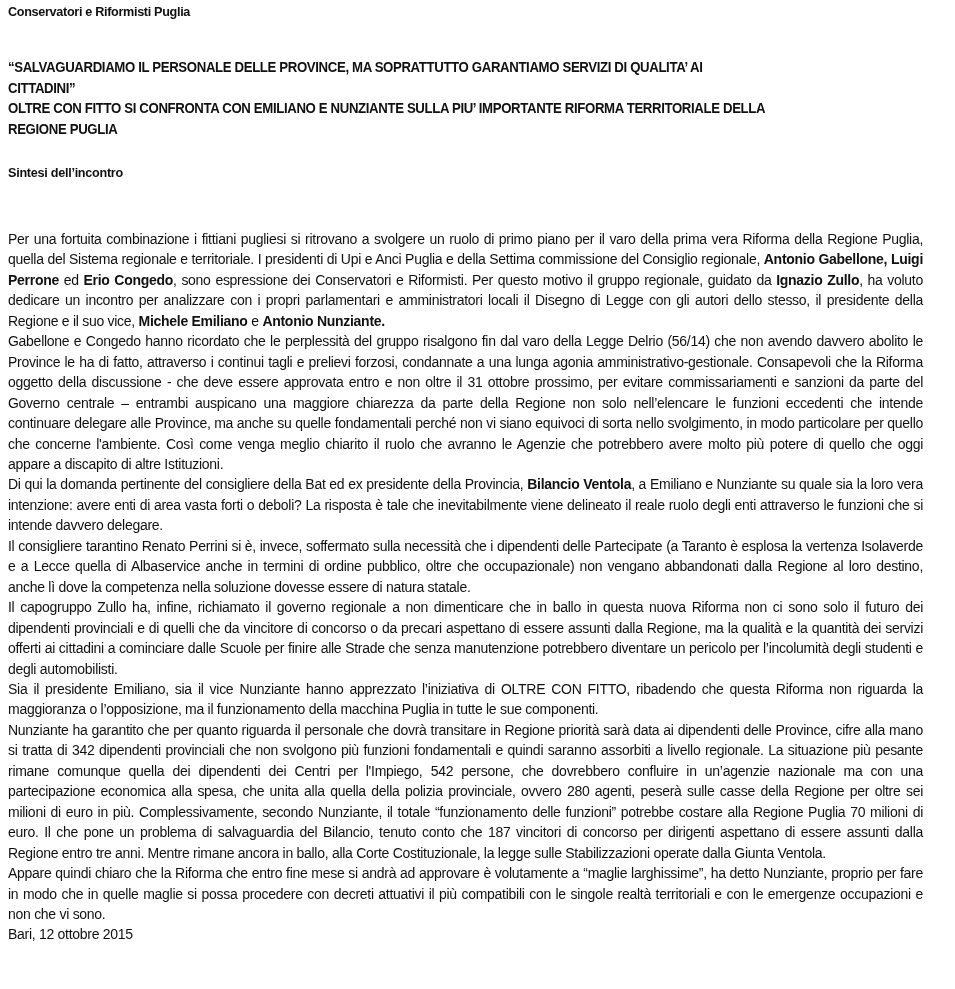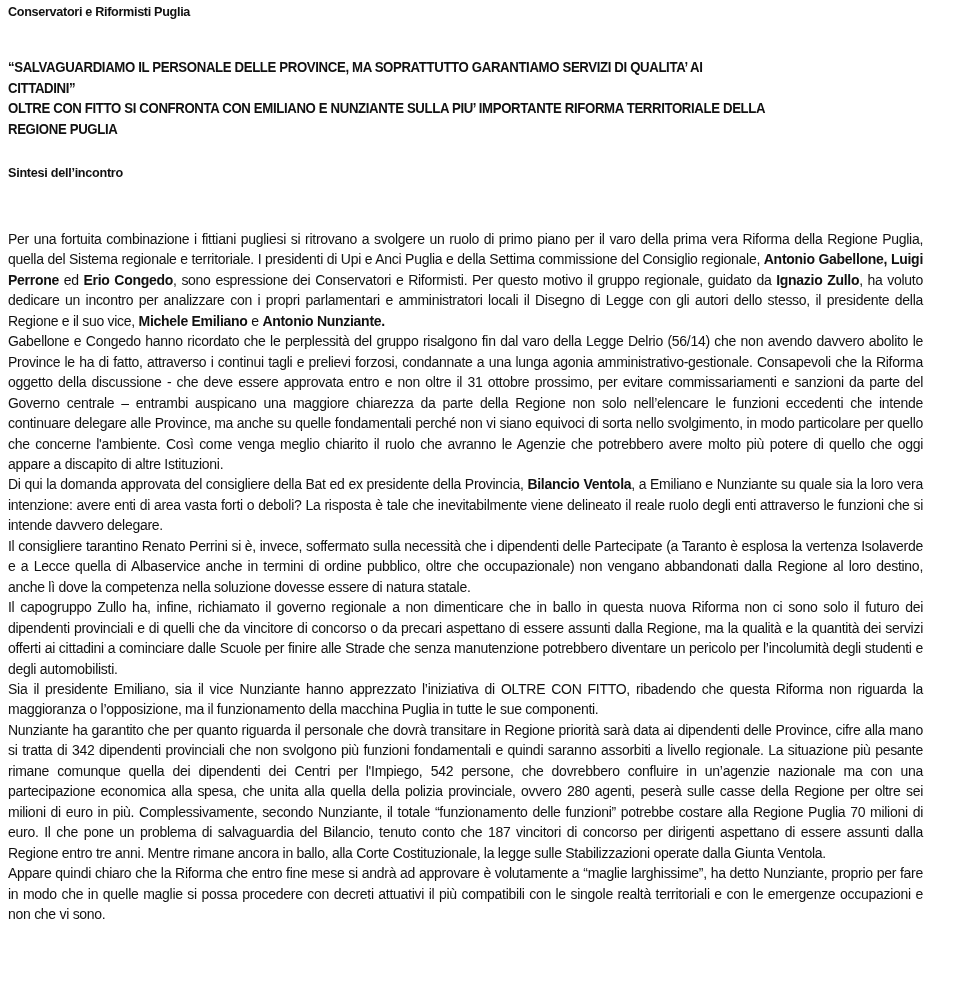--- a/index.html
+++ b/index.html
@@ -47,21 +47,22 @@
     <div>OLTRE CON FITTO SI CONFRONTA CON EMILIANO E NUNZIANTE SULLA PIU’ IMPORTANTE RIFORMA TERRITORIALE DELLA</div>
     <div>REGIONE PUGLIA</div>
   </div>
 
   <div class="subtitle">Sintesi dell’incontro</div>
 
   <div class="body">
     <div id="paragraphs">
         <p><span>Per una fortuita combinazione i fittiani pugliesi si ritrovano a svolgere un ruolo di primo piano per il varo della prima vera Riforma della Regione Puglia, quella del Sistema regionale e territoriale. I presidenti di  Upi e Anci Puglia e della Settima commissione del Consiglio regionale, </span><b>Antonio Gabellone, Luigi Perrone</b><span> ed </span><b>Erio Congedo</b><span>, sono espressione dei Conservatori e Riformisti. Per questo motivo il gruppo regionale, guidato da </span><b>Ignazio Zullo</b><span>, ha voluto dedicare un incontro per analizzare  con i propri parlamentari e amministratori locali il Disegno di Legge con gli autori dello stesso, il presidente della Regione e il suo vice, </span><b>Michele  Emiliano</b><span> e </span><b>Antonio Nunziante.</b></p>
         <p><span>Gabellone e Congedo hanno ricordato che le perplessità del gruppo risalgono fin dal varo della Legge Delrio (56/14) che non avendo davvero abolito le Province le ha di fatto, attraverso i continui tagli e prelievi forzosi, condannate a una lunga agonia amministrativo-gestionale. Consapevoli che la Riforma oggetto della discussione - che deve essere approvata entro e non oltre il 31 ottobre prossimo, per evitare commissariamenti e sanzioni da parte del Governo centrale – entrambi auspicano una maggiore chiarezza da parte della Regione non solo nell’elencare le funzioni eccedenti che intende continuare delegare alle Province, ma anche su quelle fondamentali perché non vi siano equivoci di sorta nello svolgimento, in modo particolare per quello che concerne l'ambiente. Così come venga meglio chiarito il ruolo che avranno le Agenzie che potrebbero avere molto più potere di quello che oggi appare a discapito di altre Istituzioni.</span></p>
-        <p><span>Di qui la domanda approvata del consigliere della Bat ed ex presidente della Provincia, </span><b>Bilancio Ventola</b><span>, a Emiliano e Nunziante su quale sia la loro vera intenzione: avere enti di area vasta forti o deboli? La risposta è tale che inevitabilmente viene delineato il reale ruolo degli enti attraverso le funzioni che si intende davvero delegare.</span></p>
+        <p><span>Di qui la domanda pertinente del consigliere della Bat ed ex presidente della Provincia, </span><b>Bilancio Ventola</b><span>, a Emiliano e Nunziante su quale sia la loro vera intenzione: avere enti di area vasta forti o deboli? La risposta è tale che inevitabilmente viene delineato il reale ruolo degli enti attraverso le funzioni che si intende davvero delegare.</span></p>
         <p><span>Il consigliere tarantino Renato Perrini si è, invece, soffermato sulla necessità che i dipendenti delle Partecipate (a Taranto è esplosa la vertenza Isolaverde e  a Lecce quella di Albaservice anche in termini di ordine pubblico, oltre che occupazionale) non vengano abbandonati dalla Regione al loro destino, anche lì dove la competenza nella soluzione dovesse essere di natura statale.</span></p>
         <p><span>Il capogruppo Zullo ha, infine, richiamato il governo regionale a non dimenticare che in ballo in questa nuova Riforma non ci sono solo il futuro dei dipendenti provinciali e di quelli che da vincitore di concorso o da precari aspettano di essere assunti dalla Regione, ma la qualità e la quantità dei servizi offerti ai cittadini a cominciare dalle Scuole per finire alle Strade che senza manutenzione potrebbero diventare un pericolo per l’incolumità degli studenti e degli automobilisti.</span></p>
         <p><span>Sia il presidente Emiliano, sia il vice Nunziante hanno apprezzato l’iniziativa di OLTRE CON FITTO, ribadendo che questa Riforma non riguarda la maggioranza o l’opposizione, ma il funzionamento della macchina Puglia in tutte le sue componenti.</span></p>
         <p><span>Nunziante ha garantito che per quanto riguarda il personale che dovrà transitare in Regione priorità sarà data ai dipendenti delle Province, cifre alla mano si tratta di 342 dipendenti provinciali che non svolgono più funzioni fondamentali e quindi saranno assorbiti a livello regionale. La situazione più pesante rimane comunque quella dei dipendenti dei Centri per l'Impiego, 542 persone, che dovrebbero confluire in un’agenzie nazionale ma con una partecipazione economica alla spesa, che unita alla quella della polizia provinciale, ovvero 280 agenti, peserà  sulle casse della Regione per oltre sei milioni di euro in più. Complessivamente, secondo Nunziante, il totale “funzionamento delle funzioni” potrebbe costare alla Regione Puglia 70 milioni di euro. Il che pone un problema di salvaguardia del Bilancio, tenuto conto che 187 vincitori di concorso per dirigenti aspettano di essere assunti dalla Regione entro tre anni. Mentre rimane ancora in ballo, alla Corte Costituzionale, la legge sulle Stabilizzazioni operate dalla Giunta Ventola.</span></p>
         <p><span>Appare quindi chiaro che la Riforma che entro fine mese si andrà ad approvare è volutamente a “maglie larghissime”, ha detto Nunziante, proprio per fare in modo che in quelle maglie si possa procedere con decreti attuativi il più compatibili con le singole realtà territoriali e con le emergenze occupazioni e non che vi sono.</span></p>
       </div>
+    <p class="sig">Bari, 12 ottobre 2015</p>
   </div>
 </div>
 
 </body></html>

